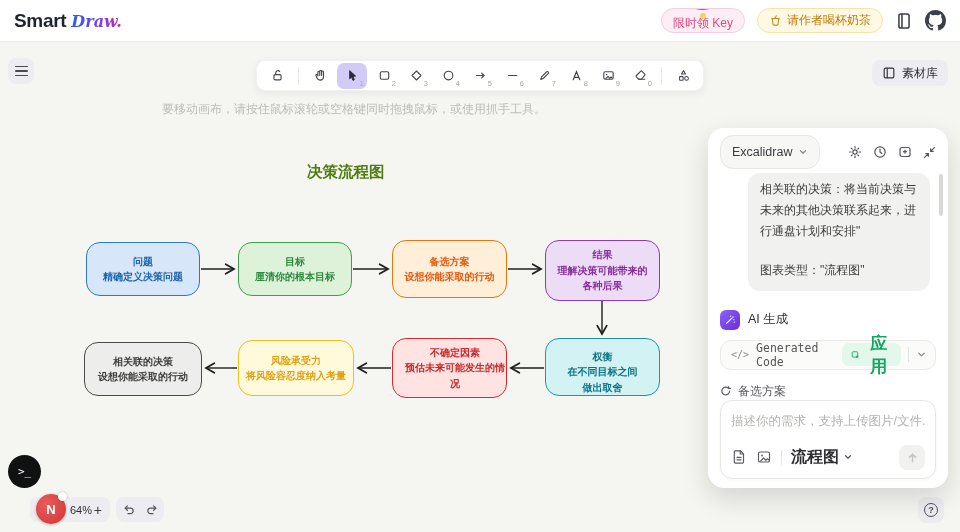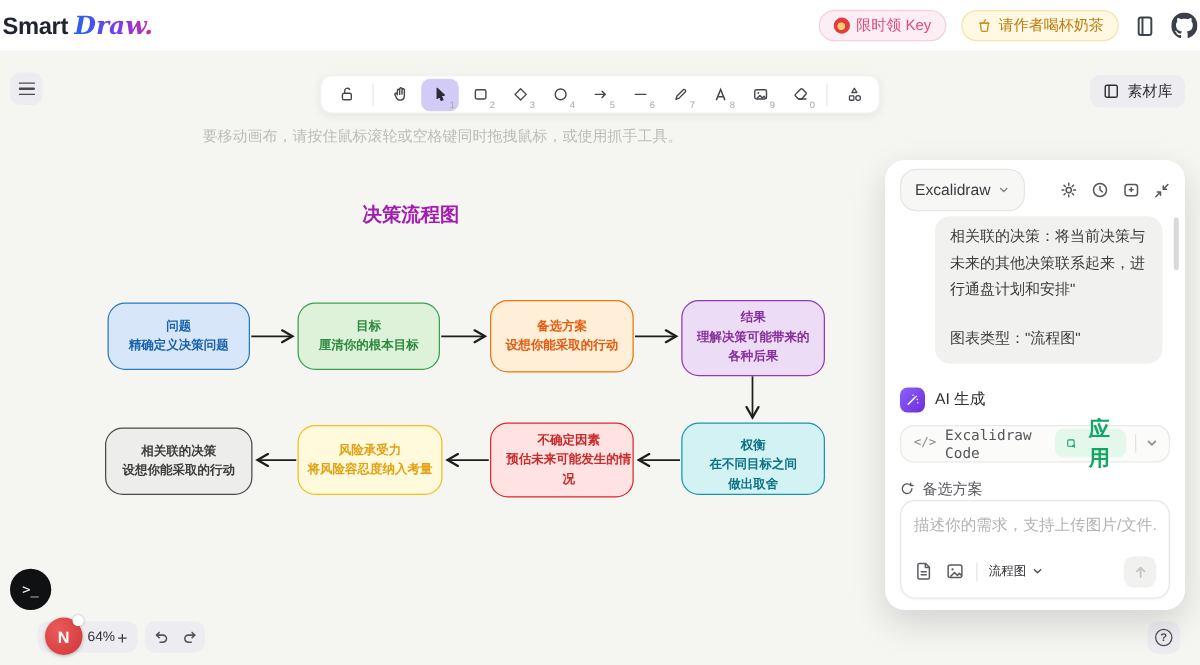--- a/index.html
+++ b/index.html
@@ -2,30 +2,30 @@
 <html><head>
 <meta charset="utf-8">
 <style>
   * { margin:0; padding:0; box-sizing:border-box; }
   html,body { width:960px; height:532px; overflow:hidden;
     font-family:"Liberation Sans", sans-serif; background:#f5f5f2; }
   .canvas { position:absolute; inset:0; background:#f5f5f2; }
 
   
   .topbar { position:absolute; left:0; top:0; right:0; height:42px; background:#fff;
-    border-bottom:1px solid #ededeb; display:flex; align-items:center; padding:0 2px; z-index:30; }
+    border-bottom:1px solid #ededeb; display:flex; align-items:center; padding:0 14px; z-index:30; }
   .logo { display:flex; align-items:baseline; gap:5px; }
   .logo-smart { font-size:19px; font-weight:800; color:#1f2430; letter-spacing:-.3px; }
-  .logo-draw { font-family:"DejaVu Serif", serif; font-style:italic; font-weight:700; font-size:20px;
+  .logo-draw { font-family:"DejaVu Serif", serif; font-style:italic; font-weight:700; font-size:16px;
     background:linear-gradient(90deg,#2563eb,#7c3aed 60%,#d6249f); -webkit-background-clip:text;
     background-clip:text; color:transparent; }
   .topbar-right { margin-left:auto; display:flex; align-items:center; gap:12px; }
   .pill { display:flex; align-items:center; gap:5px; height:25px; padding:0 11px; border-radius:13px;
     font-size:12px; border:1px solid; cursor:pointer; background:none; }
-  .pill-pink { background:#fdeef5; border-color:#f7cede; color:#dd4a7e; }
+  .pill-pink { background:#fdeef5; border-color:#f7cede; color:#dd4a7e;flex-direction:column; }
   .pill-amber { background:#fff8e3; border-color:#f8e3a6; color:#c07b0c; }
   .key-dot { width:13px; height:13px; border-radius:50%; background:#e23c3c; position:relative; }
   .key-dot::after { content:""; position:absolute; left:3.5px; top:3.5px; width:6px; height:6px;
     border-radius:50%; background:#f6d06a; }
   .icon-btn { background:none; border:none; cursor:pointer; display:flex; align-items:center; color:#3d434d; }
 
   
   .toolbar { position:absolute; left:50%; top:60px; transform:translateX(-50%); height:31px;
     background:#fff; border:1px solid #f1f1ef; border-radius:9px; box-shadow:0 2px 8px rgba(0,0,0,.07);
     display:flex; align-items:center; gap:2px; padding:0 5px; z-index:20; }
@@ -38,21 +38,21 @@
   .sq-btn { position:absolute; background:#ececf1; border:none; border-radius:8px; cursor:pointer;
     display:flex; align-items:center; justify-content:center; color:#3c3c44; z-index:20; }
   .hamburger { left:8px; top:58px; width:26px; height:26px; flex-direction:column; gap:3px; }
   .hamburger i { display:block; width:13px; height:1.6px; background:#4a4a52; border-radius:1px; }
   .library { right:12px; top:60px; height:26px; padding:0 10px; gap:6px; font-size:12px; color:#2f2f36; }
 
   .hint { position:absolute; left:0; right:252px; top:101px; text-align:center; font-size:12px;
     color:#bcbcba; z-index:5; }
 
   
-  .chart-title { position:absolute; left:290px; top:162px; font-size:15.5px; font-weight:700; color:#a21caf; }
+  .chart-title { position:absolute; left:307px; top:162px; font-size:15.5px; font-weight:700; color:#4d7c0f; }
   .edges { position:absolute; inset:0; width:960px; height:532px; pointer-events:none; z-index:4; }
   .node { position:absolute; border:1.6px solid; border-radius:14px; display:flex; flex-direction:column;
     align-items:center; justify-content:center; text-align:center; font-size:10px; font-weight:600;
     line-height:1.55; padding:0 1px; z-index:5; cursor:move; }
   .node-desc { white-space:pre-line; }
   .node[data-palette="blue"]   { background:#d7e7f9; border-color:#2a79c5; color:#1a62ae; }
   .node[data-palette="green"]  { background:#def2d9; border-color:#3aa24c; color:#2b8a3e; }
   .node[data-palette="orange"] { background:#ffefd9; border-color:#e8770e; color:#e8590c; }
   .node[data-palette="purple"] { background:#ecdcf6; border-color:#8f3bb8; color:#862e9c; }
   .node[data-palette="cyan"]   { background:#d2f2f3; border-color:#1a97ac; color:#0b7285; }
@@ -89,22 +89,22 @@
   .chev { border:none; background:none; color:#8d8d93; cursor:pointer; display:flex; }
   .regen { display:flex; align-items:center; gap:6px; margin-top:13px; background:none; border:none;
     color:#5a5a60; font-size:12px; cursor:pointer; align-self:flex-start; }
   .input-card { margin-top:auto; border:1px solid #e7e7e5; border-radius:12px; background:#fff;
     box-shadow:0 1px 3px rgba(0,0,0,.04); padding:10px 10px 8px; }
   .input-card input { width:100%; border:none; outline:none; font-size:12.5px; color:#333;
     font-family:"Liberation Sans", sans-serif; }
   .input-card input::placeholder { color:#b3b3b1; }
   .input-tools { display:flex; align-items:center; gap:9px; margin-top:16px; color:#5c5c62; }
   .input-tools .v-div { width:1px; height:15px; background:#e4e4e2; }
-  .type-btn { display:flex; align-items:center; gap:4px; background:none; border:none; font-size:10px;
-    font-weight:400; color:#2e2e33; cursor:pointer; }
+  .type-btn { display:flex; align-items:center; gap:4px; background:none; border:none; font-size:16px;
+    font-weight:700; color:#2e2e33; cursor:pointer; }
   .send-btn { margin-left:auto; width:26px; height:25px; border-radius:8px; background:#f1f1ef; border:none;
     display:flex; align-items:center; justify-content:center; cursor:default; }
   .input-tools .tool-ic { background:none; border:none; color:#5c5c62; display:flex; cursor:pointer; }
 
   
   .terminal-btn { position:absolute; left:8px; top:455px; width:33px; height:33px; border-radius:50%;
     background:#101113; color:#fff; border:none; font-family:"DejaVu Sans Mono", monospace; font-size:11px;
     cursor:pointer; z-index:26; }
   .zoombar { position:absolute; left:30px; top:497px; width:80px; height:25px; background:#ececf1;
     border-radius:8px; display:flex; align-items:center; z-index:20; padding:0 8px 0 40px; }
@@ -390,21 +390,21 @@
     <span class="ai-chip">
       <svg width="12" height="12" viewBox="0 0 14 14" fill="none" stroke="#fff" stroke-width="1.4" stroke-linecap="round">
           <path d="M3 11 9.5 4.5M10.6 3.4l.01 0M11.5 6.5v.01M7.5 2.5v.01M12 9.5v.01"></path>
         </svg>
     </span>
     <span class="ai-label">AI 生成</span>
   </div>
 
   <div class="code-card">
     <span class="code-glyph">&lt;/&gt;</span>
-    <span class="code-label">Excalidraw Code</span>
+    <span class="code-label">Generated Code</span>
     <button class="apply-btn">
       <svg width="12" height="12" viewBox="0 0 14 14" fill="none" stroke="currentColor" stroke-width="1.3" stroke-linejoin="round">
           <rect x="1.8" y="2.2" width="8" height="8" rx="1.4"></rect>
           <path d="M7.8 7.8l4 1.4-1.7.6 1 1.9-1 .5-1-1.9-1.3 1.3Z" fill="currentColor" stroke="none"></path>
         </svg>
       <span>应用</span>
     </button>
     <span class="code-divider"></span>
     <button class="chev">
       <svg width="11" height="11" viewBox="0 0 12 12" fill="none" stroke="currentColor" stroke-width="1.5" stroke-linecap="round" stroke-linejoin="round">

